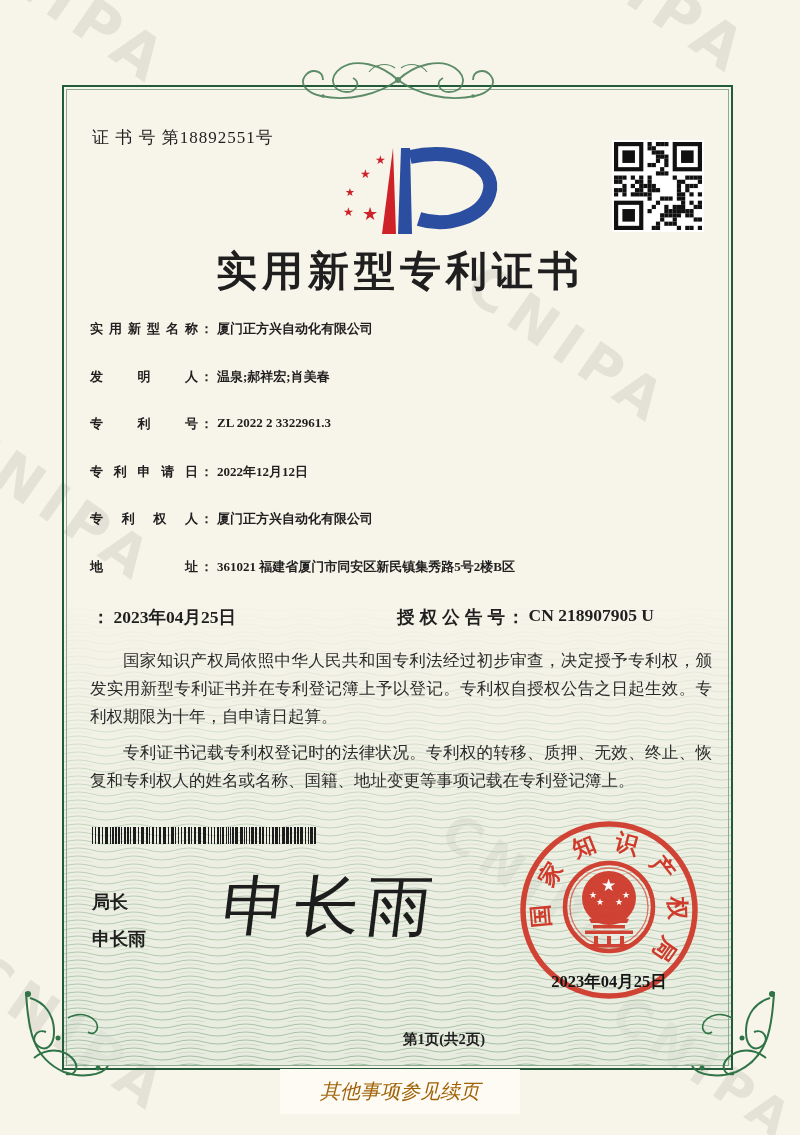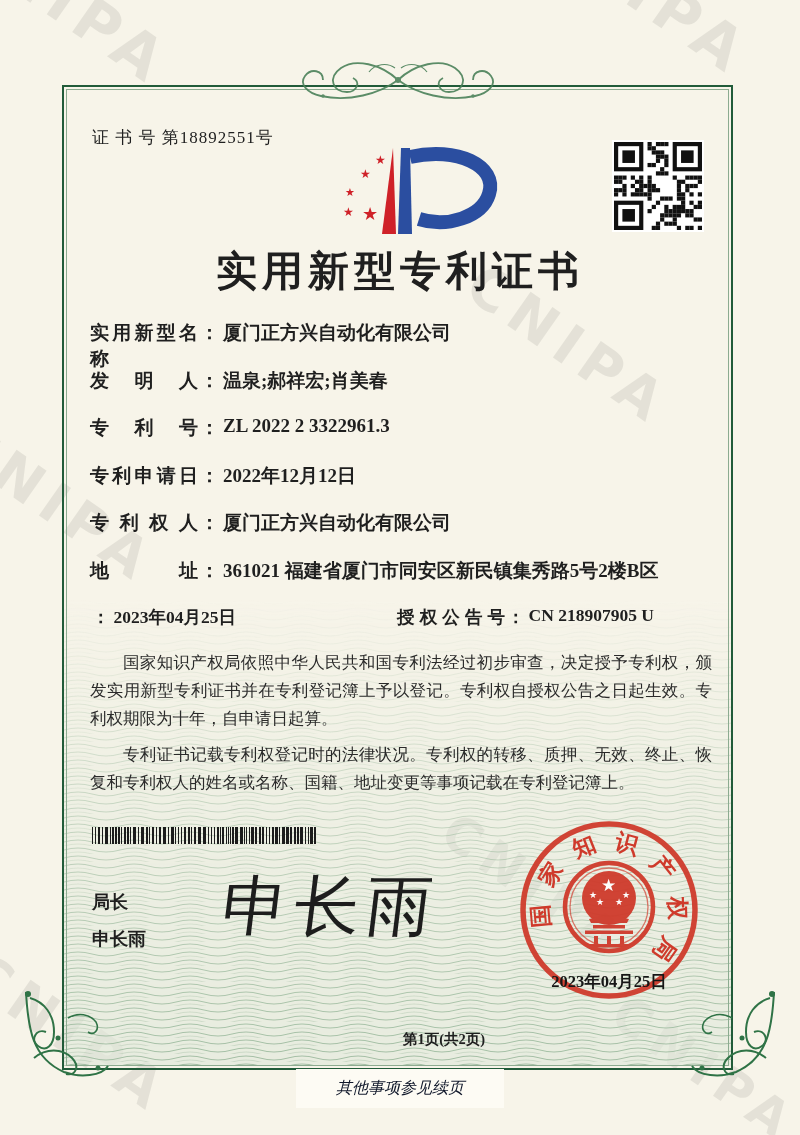--- a/index.html
+++ b/index.html
@@ -29,48 +29,48 @@
   
   .cert-no{position:absolute;left:92px;top:126px;font-size:17px;font-weight:400;z-index:5;letter-spacing:1px;}
   .logo{position:absolute;left:335px;top:140px;z-index:5;}
   .qr{position:absolute;left:612px;top:140px;width:88px;height:88px;background:#fff;padding:2px;z-index:5;}
   .title{
     position:absolute;left:0;top:244px;width:100%;text-align:center;
     font-size:41px;font-weight:bold;letter-spacing:5px;z-index:5;
   }
   
   .fields{position:absolute;left:90px;top:320px;width:630px;z-index:5;}
-  .row{display:flex;align-items:flex-start;height:47.5px;font-size:19px;font-weight:600;}
+  .row{display:flex;align-items:flex-start;height:47.5px;font-size:13px;font-weight:600;}
   .flabel{display:inline-block;width:108px;text-align:justify;text-align-last:justify;flex:none;}
   .fcolon{flex:none;margin:0 4px 0 2px;}
   .fvalue{flex:1;}
   .grant-row{display:flex;font-size:17.5px;font-weight:600;height:47.5px;}
   .gpair{display:flex;}
   .gpair.g1{width:307px;flex:none;}
   
   .body-text{
     position:absolute;left:90px;top:648px;width:622px;z-index:5;
     font-size:16.5px;line-height:28px;color:#2a2a2a;text-align:justify;
-    font-family:Liberation Sans, sans-serif;
+    font-family:Liberation Mono, monospace;
   }
   .body-text p{margin:0 0 8px 0;text-indent:2em;}
   
   .barcode{position:absolute;left:92px;top:827px;z-index:5;}
   .director{position:absolute;left:92px;top:890px;z-index:5;font-size:18px;font-weight:600;}
   .director div{margin-bottom:13px;}
   .signature{position:absolute;left:222px;top:845px;z-index:6;}
   .seal{position:absolute;left:514px;top:815px;z-index:7;}
   .page-num{
     position:absolute;left:0;top:1030px;width:100%;text-align:center;
     font-size:14.5px;font-weight:600;z-index:5;padding-left:44px;
   }
   .footer-note{
     position:absolute;left:50%;top:1069px;transform:translateX(-50%);
     background:#fdfbf4;padding:9px 40px;z-index:8;
-    font-size:16px;font-style:italic;color:#0f172a;white-space:nowrap;
+    font-size:20px;font-style:italic;color:#a16207;white-space:nowrap;
     font-family:"DejaVu Serif","Liberation Serif",serif;
   }
 </style>
 </head>
 <body>
 
 <div class="page">
 
   <div id="wm-layer">
       <div class="wm" style="left: -60px; top: -35px; font-size: 60px;">CNIPA</div>

